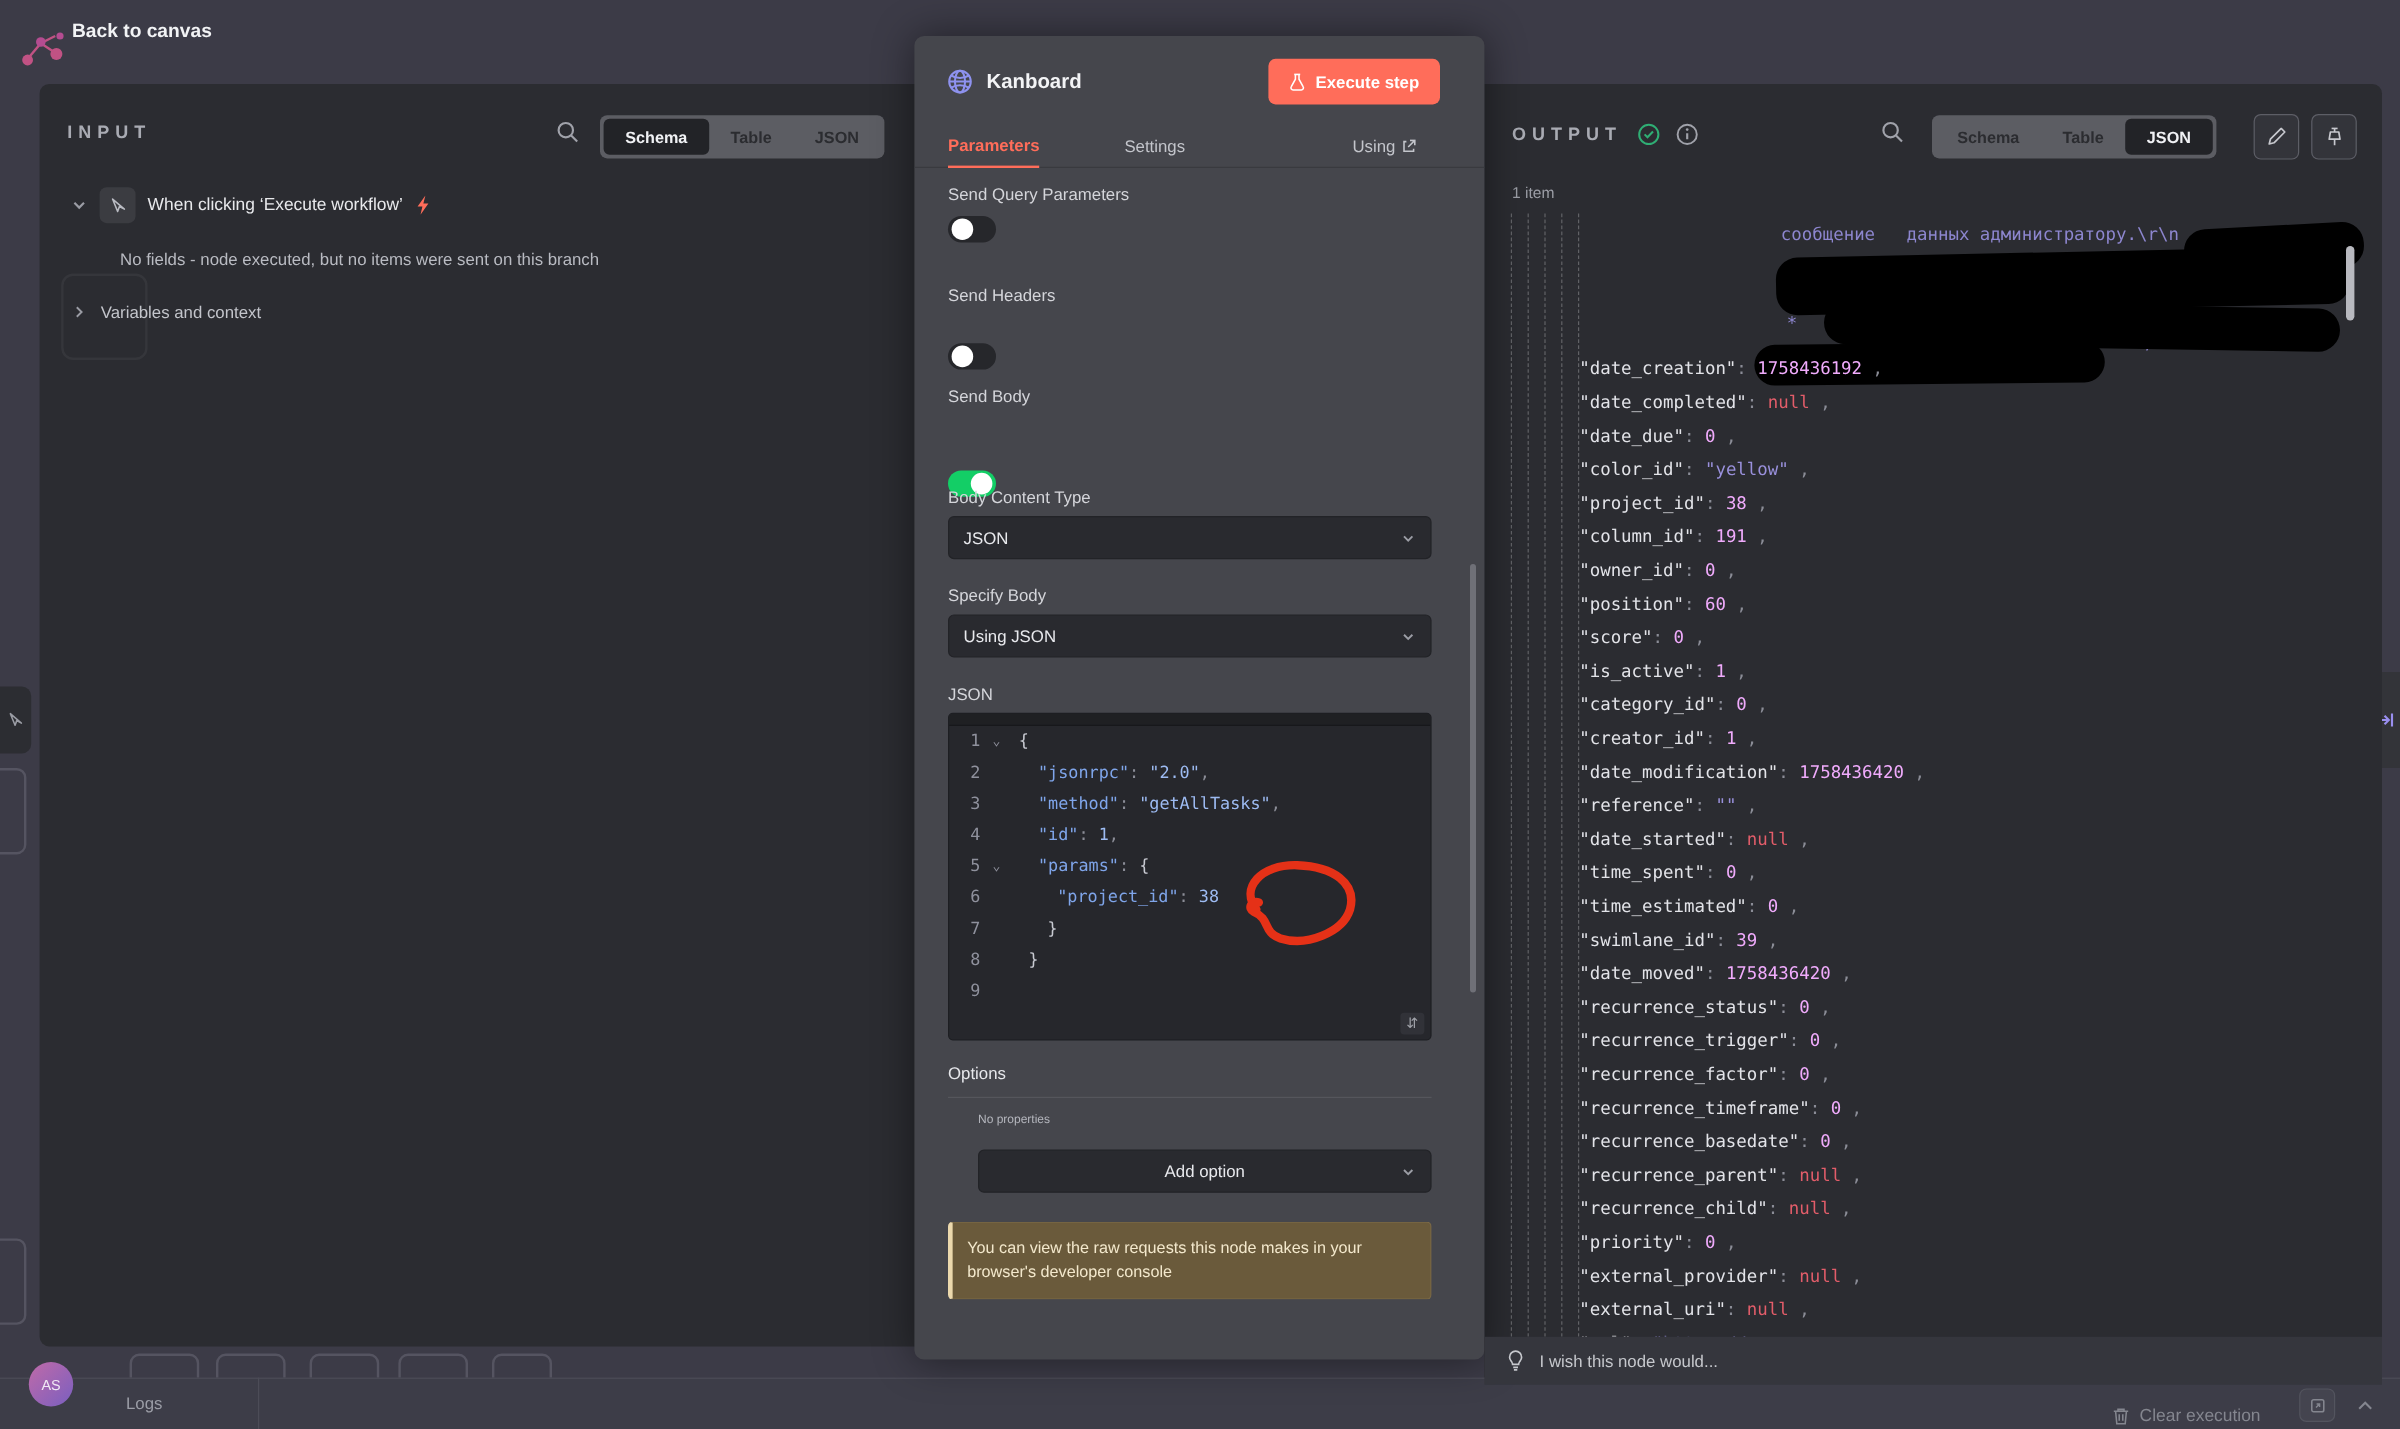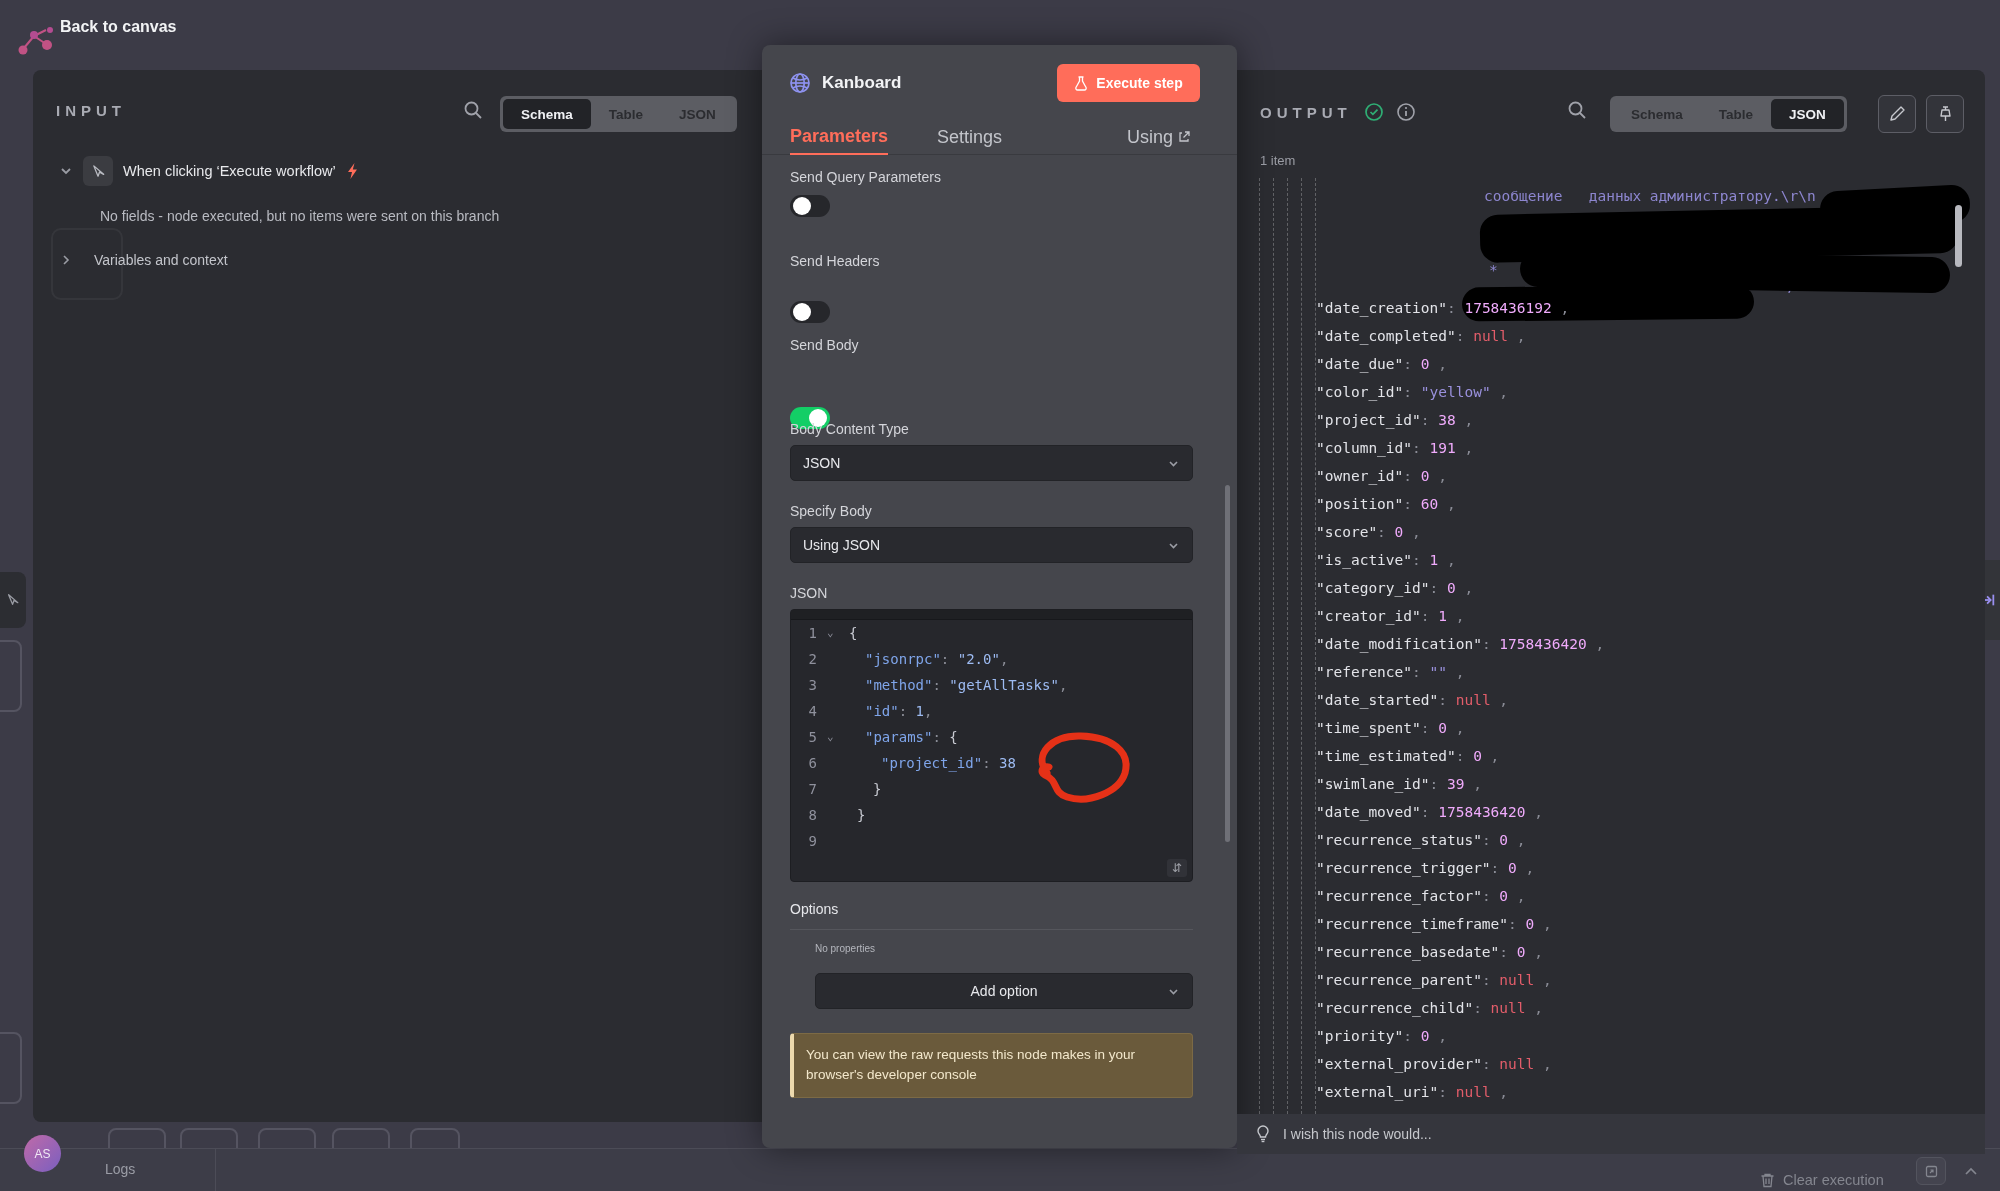--- a/index.html
+++ b/index.html
@@ -11,21 +11,21 @@
   
   #back-title { left:60px; top:18px; font-size:16px; font-weight:bold; color:#f2f3f5; }
   #logo { left:16px; top:26px; opacity:.85; }
 
   
   .ghost { border:2px solid rgba(150,150,165,.28); border-radius:8px; }
 
   
   #input-panel { left:33px; top:70px; width:742px; height:1052px; background:#2b2c31;
     border-radius:8px 0 0 8px; }
-  #middle-panel { left:762px; top:45px; width:475px; height:1103px; background:#45464c;
+  #middle-panel { left:762px; top:30px; width:475px; height:1103px; background:#45464c;
     border-radius:8px; box-shadow:0 0 34px rgba(0,0,0,.45); z-index:5; }
   #output-panel { left:1237px; top:70px; width:748px; height:1084px; background:#2b2c31;
     border-radius:0 8px 8px 0; }
 
   .panel-title { font-size:15px; font-weight:bold; letter-spacing:5px; color:#a9abb3; }
 
   
   .seg { display:flex; background:#5c5d63; border-radius:6px; padding:3px; height:36px; }
   .seg .opt { display:flex; align-items:center; justify-content:center; padding:0 18px;
     font-size:13.5px; font-weight:600; color:#2b2c30; border-radius:5px; white-space:nowrap; }
@@ -42,21 +42,21 @@
   .toggle .knob { position:absolute; top:2px; width:18px; height:18px; border-radius:50%;
     background:#fff; }
   .toggle.off .knob { left:3px; }
   .toggle.on .knob { right:3px; }
 
   .select { height:36px; background:#292a2f; border:1px solid #222327; border-radius:5px;
     display:flex; align-items:center; padding:0 12px; font-size:14px; color:#e8e9ed; }
   .select .chev { margin-left:auto; color:#9b9da5; }
 
   #tabs-row { position:absolute; left:0; top:74px; width:100%; height:36px;
-    border-bottom:1px solid #393a3f; font-size:18px; }
+    border-bottom:1px solid #393a3f; font-size:14px; }
   .ptab { position:absolute; top:0; height:36px; display:flex; align-items:center; gap:5px; }
 
   
   #json-editor { position:absolute; left:28px; top:564px; width:403px; height:273px;
     background:#26272c; border:1px solid #1d1e22; border-radius:4px; overflow:hidden; }
   #json-editor .topstrip { height:10px; background:#1f2023; border-bottom:1px solid #17181b; }
   .cline { position:relative; height:26px; line-height:26px; white-space:pre;
     font-family:"DejaVu Sans Mono", monospace; font-size:14px; }
   .cline .ln { position:absolute; left:0; width:26px; text-align:right; color:#8f919d; }
   .cline .fold { position:absolute; left:36px; color:#8f919d; font-size:11px; }
@@ -150,21 +150,21 @@
         </svg>
     </div>
     <span style="font-size:14.5px; color:#e8e9ec;">When clicking ‘Execute workflow’</span>
     <svg width="14" height="16" viewBox="0 0 14 16">
         <path d="M8.5 0L2 9h4l-1.6 7L11 6.5H6.8z" fill="#ff6d5a"></path>
       </svg>
   </div>
 
   <div class="abs" style="left:67px; top:138px; font-size:14px; color:#b9bbc2;">No fields - node executed, but no items were sent on this branch</div>
 
-  <div class="abs" style="left:27px; top:182px; display:flex; align-items:center; gap:22px;">
+  <div class="abs" style="left:27px; top:182px; display:flex; align-items:center; gap:12px;">
     <svg width="12" height="12" viewBox="0 0 12 12">
         <path d="M4 2l4 4-4 4" fill="none" stroke="#9a9ca4" stroke-width="1.6"></path>
       </svg>
     <span style="font-size:14px; color:#c3c5cb;">Variables and context</span>
   </div>
   <div class="abs" style="left:18px; top:158px; width:72px; height:72px; border:2px solid rgba(255,255,255,.05); border-radius:10px;"></div>
 </div>
 
 <div id="output-panel" class="abs">
   <div class="abs" style="left:23px; top:32px; display:flex; align-items:center; gap:12px;">

